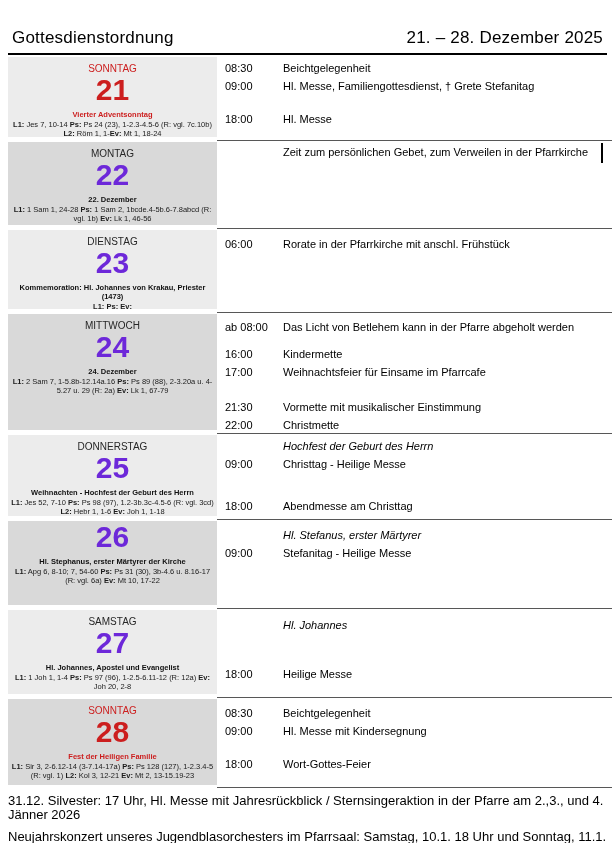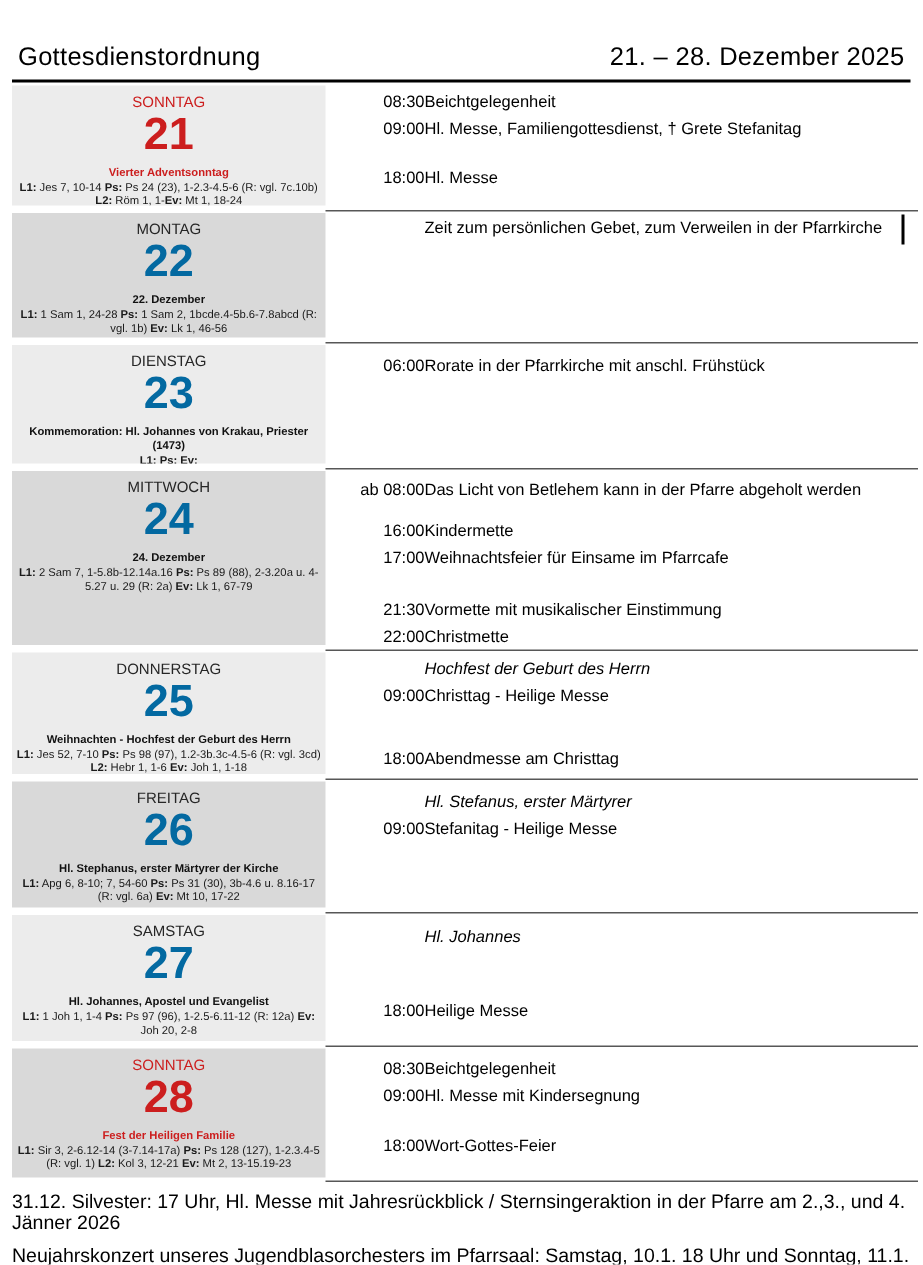--- a/index.html
+++ b/index.html
@@ -15,32 +15,32 @@
     padding:0 4px 5px 4px;box-sizing:border-box;
   }
   .ttl,.rng{font-size:17px;font-weight:normal;letter-spacing:.2px;}
   .row{display:flex;box-sizing:border-box;}
   .cell{
     flex:0 0 209px;width:209px;margin:2px 0 3px 8px;
     text-align:center;box-sizing:border-box;overflow:hidden;
   }
   .light{background:var(--light);} .dark{background:var(--dark);}
   .dname{font-size:10px;line-height:11px;margin-top:6px;color:#262626;}
-  .dnum{font-size:30px;font-weight:bold;line-height:30px;margin-top:1px;color:#0369a1;}
+  .dnum{font-size:30px;font-weight:bold;line-height:30px;margin-top:1px;color:#6d28d9;}
   .dsub{font-size:7.5px;font-weight:bold;line-height:9px;margin-top:5px;color:#111;}
   .dread{font-size:7.5px;line-height:9px;margin-top:1px;padding:0 1px;color:#1a1a1a;}
   .sun .dname,.sun .dnum,.sun .dsub{color:var(--red);}
   .events{
     flex:1;border-top:1px solid var(--line);position:relative;
     font-size:11px;line-height:18px;box-sizing:border-box;margin-right:3px;
   }
   .events.first{border-top:none;}
   .events.last{border-bottom:1px solid var(--line);}
   .ev{display:flex;}
-  .t{flex:0 0 58px;margin-left:8px;white-space:nowrap;text-align:right;}
+  .t{flex:0 0 58px;margin-left:8px;white-space:nowrap;}
   .d{flex:1;}
   .it{font-style:italic;}
   .caret{position:absolute;top:2px;left:384px;width:2px;height:20px;background:#000;}
   .ftr{margin:6px 8px 0 8px;font-size:13px;}
   .ftr .fline{line-height:14px;margin-bottom:8px;}
   b{font-weight:bold;}
 </style>
 </head>
 <body>
 
@@ -154,21 +154,20 @@
       </div>
       <div class="ev" style="margin-top:24px">
         <span class="t">18:00</span>
         <span class="d">Abendmesse am Christtag</span>
       </div>
     </div>
   </div>
 
   <div class="row" style="height:89px">
     <div class="cell dark">
-      <div class="dname">FREITAG</div>
       <div class="dnum">26</div>
       <div class="dsub">Hl. Stephanus, erster Märtyrer der Kirche</div>
       <div class="dread"><b>L1:</b> Apg 6, 8-10; 7, 54-60 <b>Ps:</b> Ps 31 (30), 3b-4.6 u. 8.16-17 (R: vgl. 6a) <b>Ev:</b> Mt 10, 17-22</div>
     </div>
     <div class="events">
       <div class="ev" style="margin-top:6px">
         <span class="t"></span>
         <span class="d it">Hl. Stefanus, erster Märtyrer</span>
       </div>
       <div class="ev">

